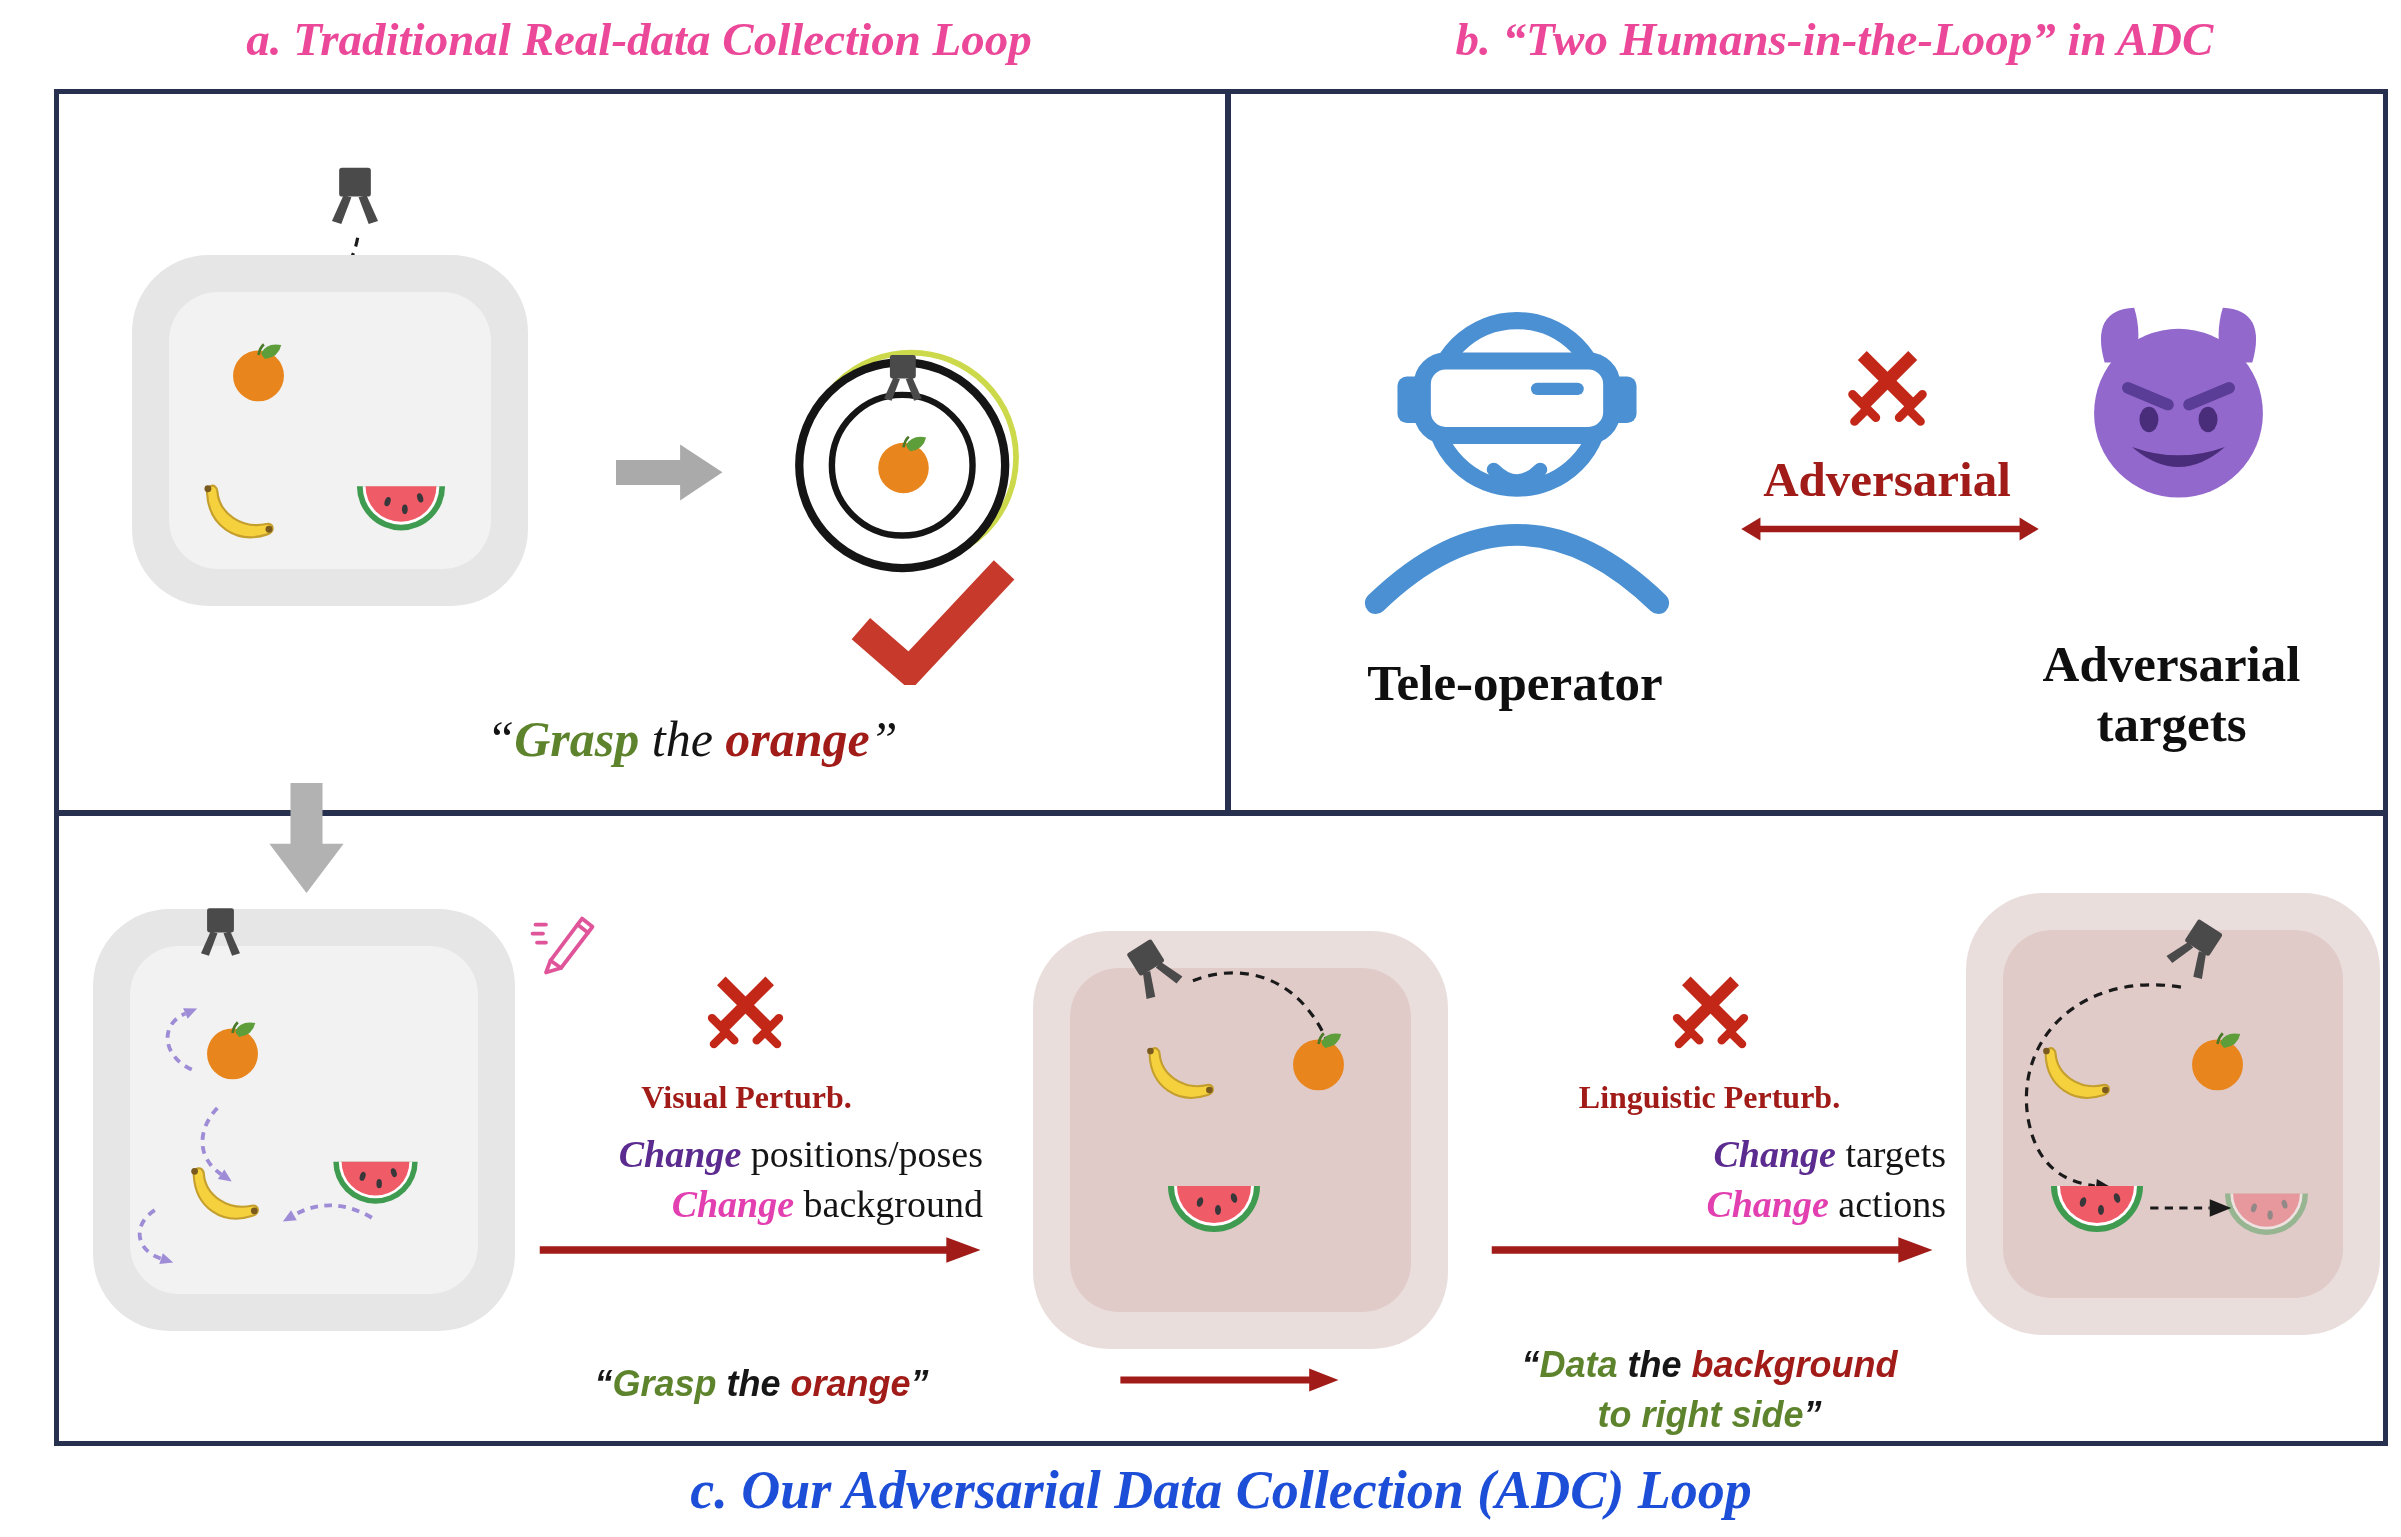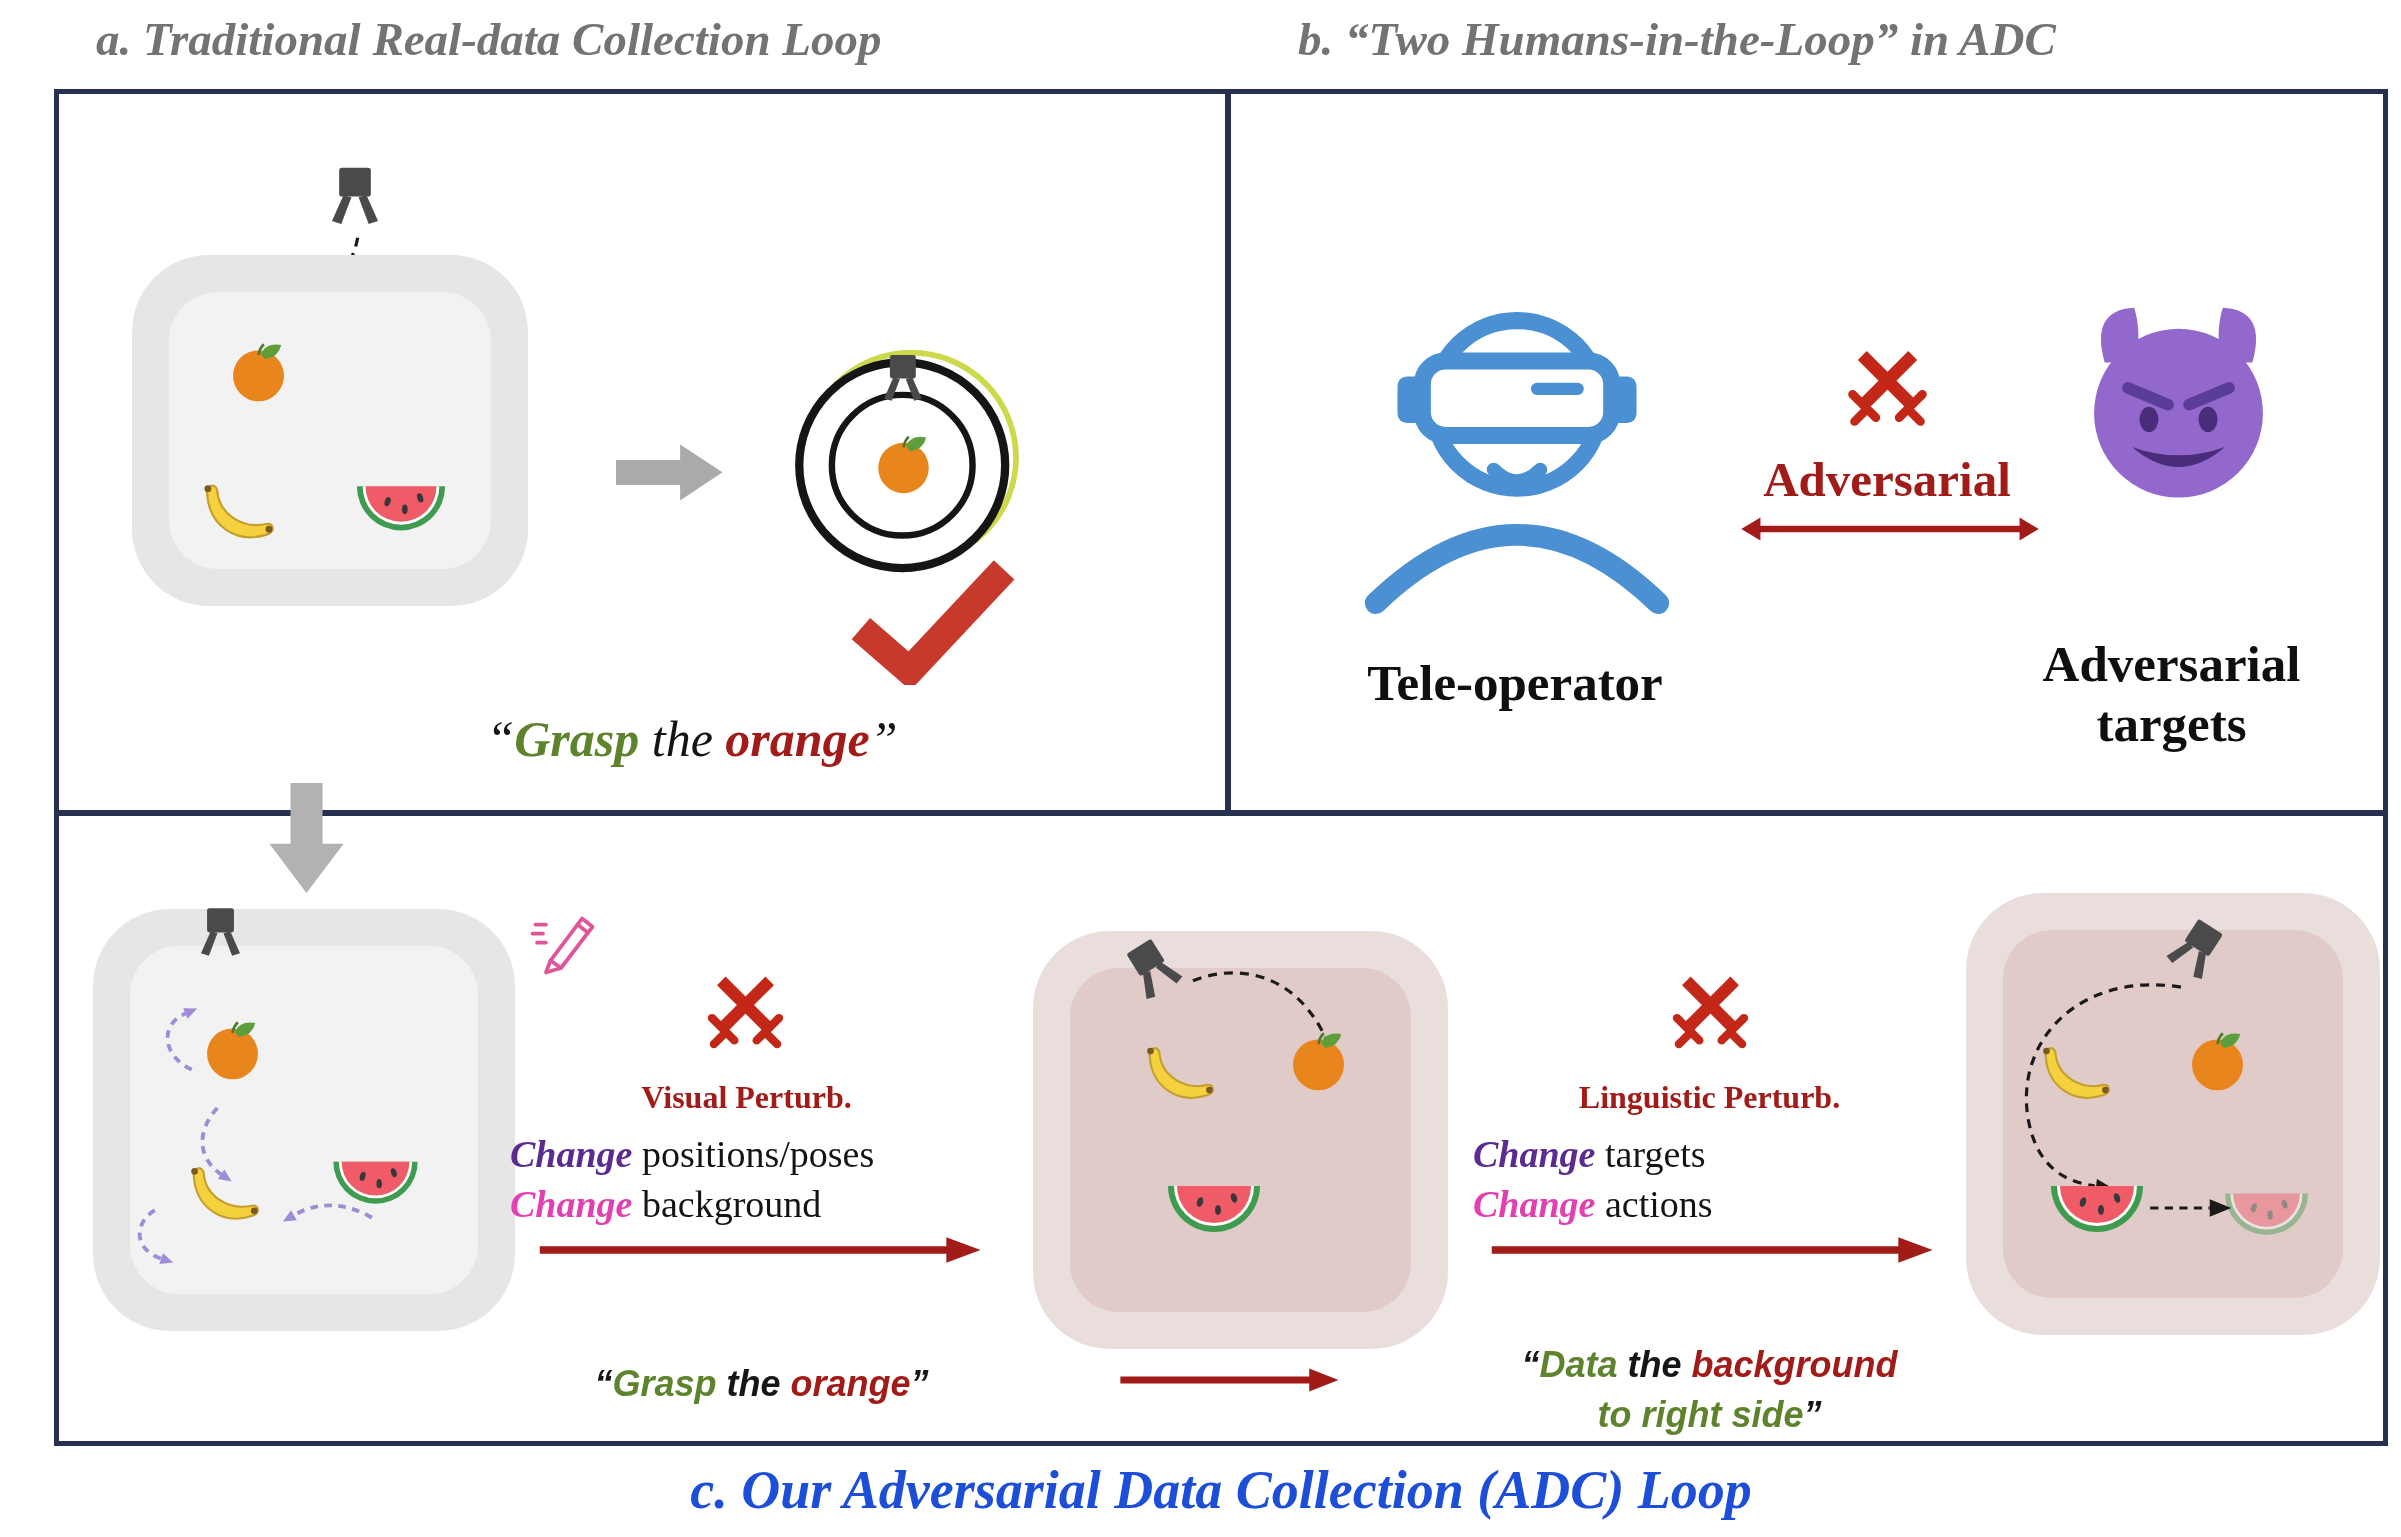--- a/index.html
+++ b/index.html
@@ -1,25 +1,25 @@
 <!DOCTYPE html>
 <html style="font-size:10.2px"><head>
 <meta charset="utf-8">
 <style>
   html,body{margin:0;padding:0;background:#fff;}
   .canvas{position:relative;width:2401px;height:1537px;background:#ffffff;
           font-family:"Liberation Serif",serif;overflow:hidden;color:#141414;}
   .abs{position:absolute;}
-  .panel-title{font-size:47px;font-weight:bold;font-style:italic;text-align:left;color:#737373;}
+  .panel-title{font-size:47px;font-weight:bold;font-style:italic;text-align:center;color:#ec4899;}
   .bottom-title{font-size:54px;font-weight:bold;font-style:italic;text-align:center;color:#1d4ed8;}
   .caption-serif{font-size:50px;font-style:italic;text-align:center;color:#141414;}
   .op-label{font-size:51px;font-weight:bold;text-align:center;color:#0f0f0f;line-height:1.18;}
   .adv-label{font-size:49px;font-weight:bold;text-align:center;color:#a11c18;}
   .perturb-title{font-size:32px;font-weight:bold;text-align:center;color:#a11c18;}
-  .perturb-line{font-size:38px;text-align:left;color:#141414;}
+  .perturb-line{font-size:38px;text-align:right;color:#141414;}
   .sans-caption{font-family:"Liberation Sans",sans-serif;font-size:36px;font-weight:bold;
                 font-style:italic;text-align:center;color:#161616;line-height:1.4;}
   .w-green{color:#5d832c;font-weight:bold;}
   .w-red{color:#a11c18;font-weight:bold;}
   .w-purple{color:#5b2b8f;font-weight:bold;font-style:italic;}
   .w-magenta{color:#e23fb0;font-weight:bold;font-style:italic;}
   .tray{position:absolute;}
   .tray .ring{position:absolute;inset:0;border-radius:77px;}
   .tray .well{position:absolute;inset:37px;border-radius:49px;}
   .tray.gray .ring{background:#e6e6e6;}

